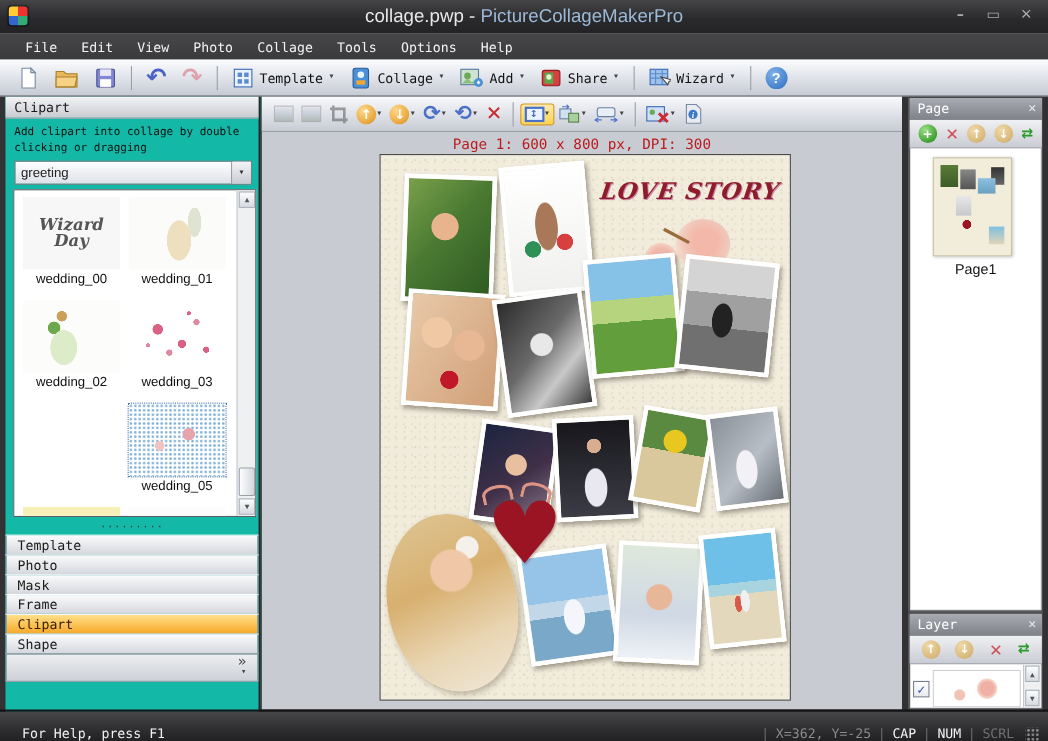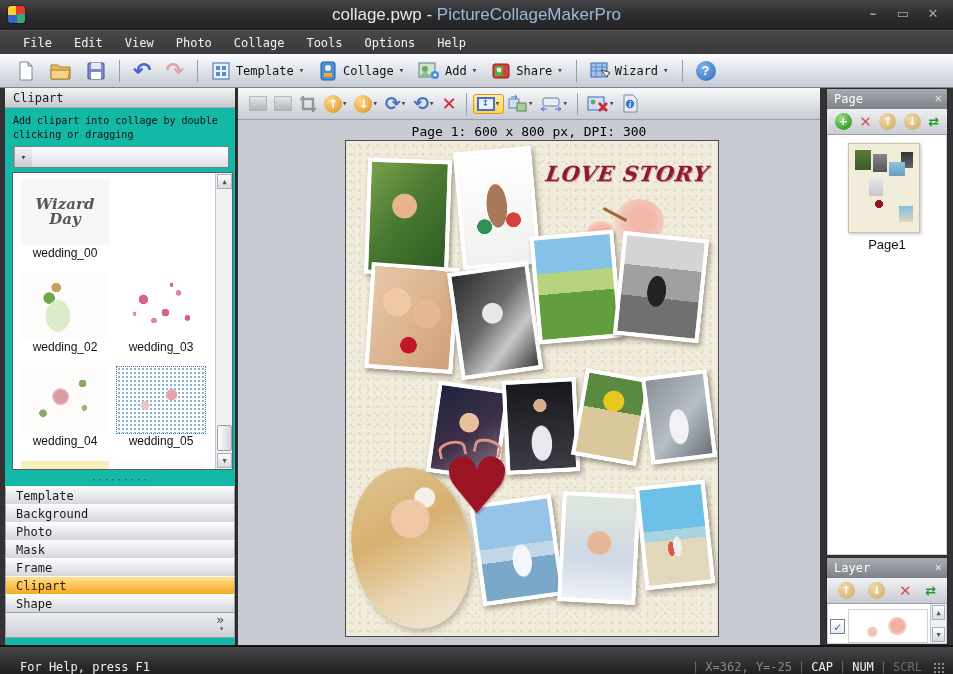--- a/index.html
+++ b/index.html
@@ -83,21 +83,21 @@
   .dim{opacity:.45;filter:grayscale(60%);}
   .circ{width:18px;height:18px;border-radius:50%;color:#fff;font-weight:bold;text-align:center;
     line-height:18px;font-size:12px;font-family:"DejaVu Sans",sans-serif;}
   .circ-orange{background:radial-gradient(circle at 35% 30%,#ffd98a,#e8a53a 70%,#c07d1a);}
   .circ-tan{background:radial-gradient(circle at 35% 30%,#f0d8a8,#d8b87a 70%,#b89858);}
   .rot-gl{font-size:19px;color:#4a70c8;font-weight:bold;}
   .del-gl{font-size:18px;color:#c82830;font-weight:bold;}
   .mini-photo{width:18px;height:15px;border:1px solid #7a8090;background:linear-gradient(#cfe0f0,#9ab8d0 55%,#7a9a60);position:relative;}
   .align-ic{width:18px;height:14px;border:2px solid #4a70c8;background:#eaf2fc;position:relative;}
   .align-ic:before{content:"↕";position:absolute;left:3px;top:-4px;font-size:12px;color:#3a60b8;}
-  .page-info{position:absolute;top:36px;left:0;right:0;text-align:center;font-size:13px;color:#000000;}
+  .page-info{position:absolute;top:36px;left:0;right:0;text-align:center;font-size:13px;color:#b91c1c;}
   .canvas{position:absolute;left:107px;top:52px;width:374px;height:497px;border:1px solid #4a4a4e;
     background-color:#f1ecdc;background-image:radial-gradient(#e2d9c2 1px,transparent 1.4px),radial-gradient(#e8e0cc 1px,transparent 1.4px);background-size:9px 9px,7px 7px;background-position:0 0,4px 3px;overflow:hidden;}
   .ph{position:absolute;border:4px solid #fff;box-shadow:2px 3px 5px rgba(60,50,40,.45);}
   .p1{background:linear-gradient(130deg,#7aa04a,#4a7a32 45%,#2e5a22),radial-gradient(circle 14px at 42% 38%,#e8b48e 0 90%,transparent);background-blend-mode:normal;}
   .p1{background:radial-gradient(circle 15px at 45% 40%,#e8b48e 0 80%,transparent 85%),linear-gradient(130deg,#7aa04a,#4a7a32 45%,#2e5a22);}
   .p2{background:radial-gradient(circle 9px at 72% 62%,#d84040 0 80%,transparent 85%),radial-gradient(circle 9px at 30% 66%,#2f9058 0 80%,transparent 85%),radial-gradient(ellipse 14px 30px at 50% 48%,#a87858 0 70%,transparent 75%),linear-gradient(#ffffff,#f0f0ee);}
   .p3{background:radial-gradient(circle 10px at 48% 78%,#c01828 0 80%,transparent 85%),radial-gradient(circle 18px at 30% 35%,#f0c8a4 0 75%,transparent 80%),radial-gradient(circle 18px at 68% 45%,#e8b894 0 75%,transparent 80%),linear-gradient(120deg,#e8c8a8,#d0a078);}
   .p4{background:radial-gradient(circle 14px at 48% 42%,#e8e8e8 0 70%,transparent 78%),linear-gradient(135deg,#2c2c2c,#6a6a6a 45%,#c8c8c8 70%,#3a3a3a);}
   .p5{background:linear-gradient(#86c2e8 0 34%,#b6d47e 34% 55%,#639e3c 55% 100%);}
   .p6{background:radial-gradient(ellipse 12px 20px at 45% 55%,#222 0 75%,transparent 80%),linear-gradient(#d4d4d4 0 30%,#a0a0a0 30% 62%,#707070 62%);}
@@ -294,39 +294,40 @@
     </div>
   </div>
 
   <div class="left-panel">
     <div class="panel-cap">Clipart</div>
     <div class="clip-desc">
       <span>Add clipart into collage by double</span><br>
       <span>clicking or dragging</span>
     </div>
     <div class="dropdown">
+      <span class="dropdown-val">greeting</span>
       <span class="dropdown-btn">▾</span>
     </div>
 
     <div class="clip-list">
       <div class="clip-item" style="left:6px;top:6px;">
         <div class="clip-thumb t-wedding00">Wizard Day</div>
         <div class="clip-label">wedding_00</div>
       </div>
+      <div class="clip-item" style="left:102px;top:6px;">
+        <div class="clip-thumb t-wedding01"></div>
+        <div class="clip-label">wedding_01</div>
+      </div>
       <div class="clip-item" style="left:6px;top:100px;">
         <div class="clip-thumb t-wedding02"></div>
         <div class="clip-label">wedding_02</div>
       </div>
       <div class="clip-item" style="left:102px;top:100px;">
         <div class="clip-thumb t-wedding03"></div>
         <div class="clip-label">wedding_03</div>
-      </div>
-      <div class="clip-item" style="left:6px;top:194px;">
-        <div class="clip-thumb t-wedding04"></div>
-        <div class="clip-label">wedding_04</div>
       </div>
       <div class="clip-item" style="left:102px;top:194px;">
         <div class="clip-thumb t-wedding05"></div>
         <div class="clip-label">wedding_05</div>
       </div>
       <div class="clip-item" style="left:6px;top:288px;">
         <div class="clip-thumb t-wedding06"></div>
       </div>
       <div class="clip-item" style="left:102px;top:288px;">
         <div class="clip-thumb t-wedding07"></div>
@@ -335,21 +336,20 @@
         <div class="scroll-arrow" style="top:1px;">▲</div>
         <div class="scroll-thumb" style="top:252px;height:26px;"></div>
         <div class="scroll-arrow" style="bottom:1px;">▼</div>
       </div>
     </div>
 
     <div class="splitter">·········</div>
 
     <div class="tab-stack">
       <div class="side-tab">Template</div>
-      <div class="side-tab">Background</div>
       <div class="side-tab">Photo</div>
       <div class="side-tab">Mask</div>
       <div class="side-tab">Frame</div>
       <div class="side-tab active">Clipart</div>
       <div class="side-tab">Shape</div>
       <div class="chevron-bar">
         <span class="chev">»</span>
         <span class="chev-down">▾</span>
       </div>
     </div>

